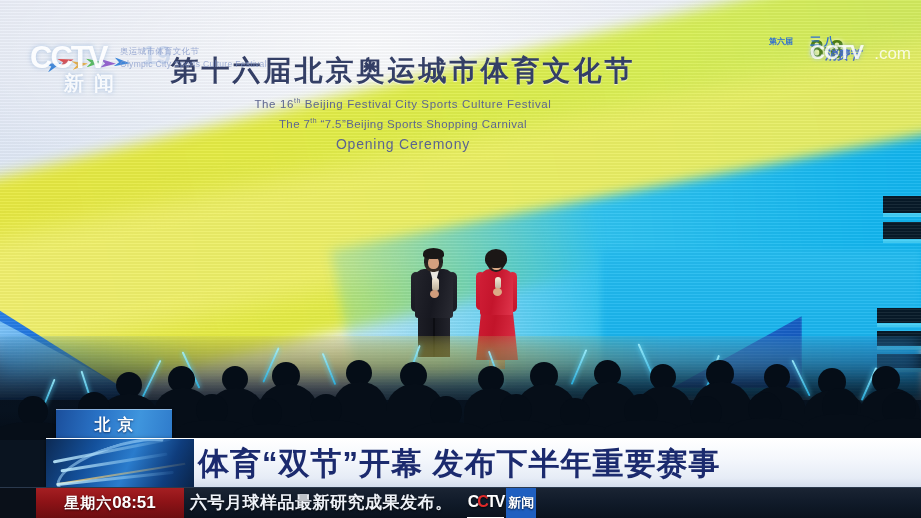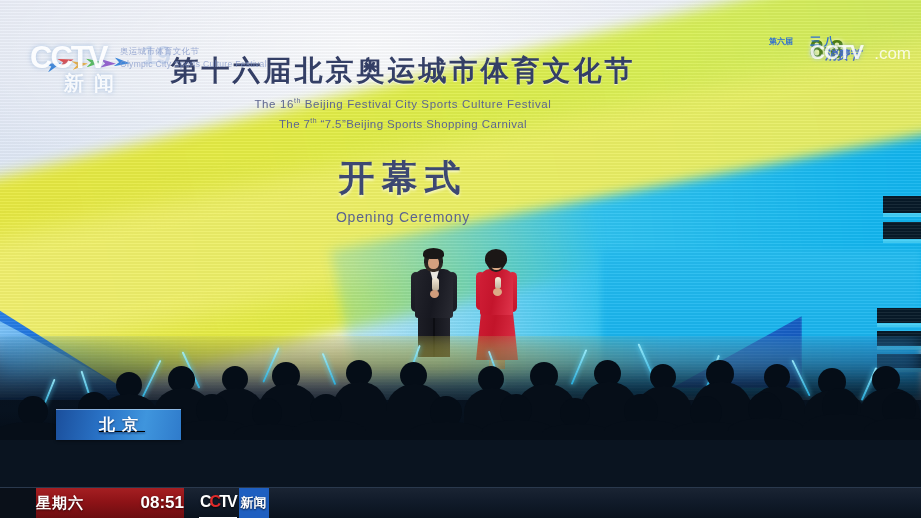--- a/index.html
+++ b/index.html
@@ -127,24 +127,24 @@
   .logo-tr{position:absolute;right:10px;top:18px;width:185px;height:58px;opacity:.9;}
   .tr-cctv{position:absolute;right:58px;top:40px;font-size:21px;font-weight:bold;
     color:rgba(255,255,255,.85);letter-spacing:-1px;text-shadow:0 0 4px rgba(120,170,220,.6);}
   .tr-com{position:absolute;right:10px;top:44px;font-size:17px;color:rgba(255,255,255,.8);}
   .tr-88{position:absolute;right:78px;top:18px;font-size:25px;font-weight:bold;color:#4d7c0f;
     text-shadow:0 0 4px rgba(255,255,255,.85);letter-spacing:-1px;margin-top:17px;}
   .tr-blue1{position:absolute;right:128px;top:36px;font-size:8px;font-weight:bold;color:#2f6fd0;letter-spacing:0;}
   .tr-blue2{position:absolute;right:86px;top:34px;font-size:11px;font-weight:bold;color:#2f6fd0;}
   .tr-blue3{position:absolute;right:60px;top:47px;font-size:12px;font-weight:bold;color:#3f63c4;font-style:italic;}
   
-  .loc-badge{position:absolute;left:56px;top:409px;width:125px;height:30px;
+  .loc-badge{position:absolute;left:56px;top:409px;width:116px;height:30px;
     background:linear-gradient(100deg,#1b4f9c 0%,#2a74c8 38%,#3f95dd 70%,#2f7bcb 100%);
     border-top:1px solid rgba(255,255,255,.45);
-    box-shadow:0 1px 3px rgba(0,0,0,.45);text-decoration:underline;}
+    box-shadow:0 1px 3px rgba(0,0,0,.45);}
   .loc-badge span{display:block;text-align:center;line-height:30px;color:#fff;font-size:16px;
     font-weight:bold;letter-spacing:7px;text-indent:7px;text-shadow:0 1px 2px rgba(0,20,60,.7);}
   .headline-bar{position:absolute;left:46px;top:438px;width:875px;height:50px;
     background:linear-gradient(180deg,#ffffff 0%,#f4f7fc 40%,#e6ecf6 78%,#cfd9ea 100%);
     box-shadow:0 1px 4px rgba(0,0,0,.5);border-top:1px solid #fff;}
   .hl-deco{position:absolute;left:0;top:0;width:148px;height:50px;overflow:hidden;
     background:linear-gradient(115deg,#0c2a54 0%,#14519c 30%,#2a7ccd 55%,#0f3d7d 80%,#0a2347 100%);}
   .hl-deco b{position:absolute;display:block;background:linear-gradient(90deg,rgba(190,235,255,.9),rgba(90,170,240,.1));
     height:3px;border-radius:3px;}
   .hl-swoosh{position:absolute;left:8px;top:6px;width:120px;height:38px;border-radius:50%;
@@ -154,21 +154,21 @@
     background:linear-gradient(90deg,#e8c878,rgba(230,200,120,.1));transform:rotate(-9deg);}
   .headline-text{position:absolute;left:152px;top:0;height:50px;line-height:50px;
     font-size:31px;font-weight:bold;color:#1b2a6e;letter-spacing:1px;white-space:nowrap;}
   
   .ticker{position:absolute;left:0;bottom:0;width:921px;height:30px;
     background:linear-gradient(180deg,#1a2433 0%,#101a29 50%,#0a121d 100%);
     border-top:1px solid rgba(120,150,190,.3);overflow:hidden;}
   .tk-left{position:absolute;left:0;top:0;width:36px;height:30px;background:#0a1019;}
   .tk-time{position:absolute;left:36px;top:0;width:148px;height:30px;
     background:linear-gradient(180deg,#a51f22 0%,#8e1317 45%,#6c0d10 100%);
-    display:flex;align-items:center;justify-content:space-between;}
+    display:flex;align-items:center;justify-content:center;}
   .tk-day{color:#fff;font-size:15px;font-weight:bold;letter-spacing:1px;text-shadow:0 1px 2px rgba(0,0,0,.6);}
   .tk-clock{color:#fff;font-size:17px;font-weight:bold;letter-spacing:0px;text-shadow:0 1px 2px rgba(0,0,0,.6);}
   .tk-text{position:absolute;left:190px;top:0;height:30px;line-height:30px;white-space:nowrap;
     color:#eef2f8;font-size:17px;font-weight:bold;letter-spacing:.5px;
     text-shadow:0 1px 2px rgba(0,0,0,.75);}
   .tk-logo{display:inline-flex;align-items:center;gap:2px;vertical-align:middle;margin:0 9px;
     transform:translateY(-1px);}
   .tk-logo .c1{font-size:16px;font-weight:bold;color:#fff;letter-spacing:-2px;
     border-bottom:1.5px solid #fff;padding:0 1px;}
   .tk-logo .c1 em{font-style:normal;color:#e02a2a;}
@@ -208,21 +208,20 @@
   </div>
 
   <div class="titleblock">
     <div class="t-cn1">第十六届北京奥运城市体育文化节</div>
     <div class="t-en1">
       <span>The 16</span><sup>th</sup><span> Beijing Festival City Sports Culture Festival</span>
     </div>
     <div class="t-en2">
       <span>The 7</span><sup>th</sup><span> “7.5”Beijing Sports Shopping Carnival</span>
     </div>
-    <div class="t-cn3">开幕式</div>
     <div class="t-en3">Opening Ceremony</div>
   </div>
 
   <div>
     <div class="m-arm"></div>
     <div class="m-arm2"></div>
     <div class="m-legs"></div>
     <div class="m-legsplit"></div>
     <div class="m-body"></div>
     <div class="m-shirt"></div>
@@ -345,28 +344,39 @@
   <div class="tr-blue1">第六届</div>
   <div class="tr-blue2">三 八</div>
   <div class="tr-blue3">消费节</div>
   <div class="tr-cctv">CCTV</div>
   <div class="tr-com">.com</div>
 
   <div class="loc-badge">
     <span>北京</span>
   </div>
 
+  <div class="headline-bar">
+    <div class="hl-deco">
+      <div class="hl-swoosh"></div>
+      <div class="hl-gold"></div>
+      <b style="left:6px;top:10px;width:120px;transform:rotate(-11deg);"></b>
+      <b style="left:14px;top:22px;width:108px;transform:rotate(-9deg);"></b>
+      <b style="left:10px;top:38px;width:118px;transform:rotate(-6deg);"></b>
+    </div>
+    <div class="headline-text">体育“双节”开幕 发布下半年重要赛事</div>
+  </div>
 
   <div class="ticker">
     <div class="tk-left"></div>
     <div class="tk-time">
       <span class="tk-day">星期六</span>
       <span class="tk-clock">08:51</span>
     </div>
     <div class="tk-text">
+      <span>六号月球样品最新研究成果发布。</span>
       <span class="tk-logo">
         <span class="c1"><span>C</span><em>C</em><span>TV</span></span>
         <span class="xw">新闻</span>
       </span>
     </div>
   </div>
 
 </div>
 
 </body></html>

